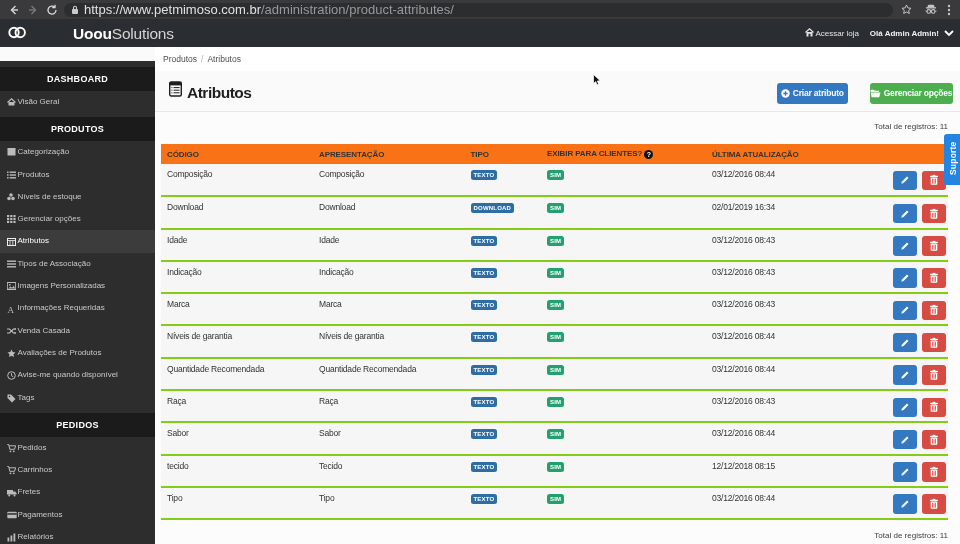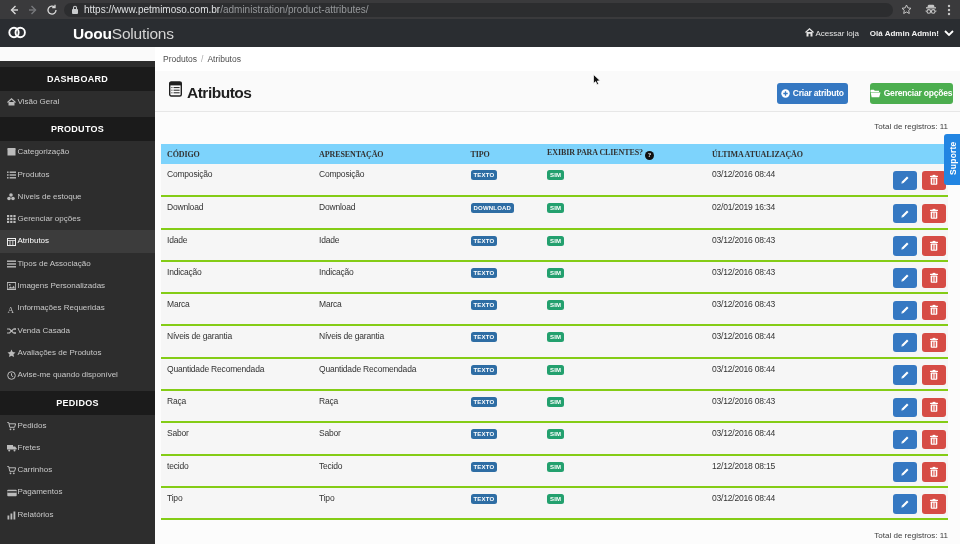--- a/index.html
+++ b/index.html
@@ -3,21 +3,21 @@
 <meta charset="utf-8">
 <style>
 * { margin:0; padding:0; box-sizing:border-box; }
 html,body { width:960px; height:544px; overflow:hidden; font-family:"Liberation Sans", sans-serif; }
 body { position:relative; background:#fafafa; }
 
 
 #chrome { position:absolute; left:0; top:0; width:960px; height:19px; background:#3a3a3c; }
 #chrome svg { position:absolute; }
 #omni { position:absolute; left:64px; top:2.5px; width:829px; height:14px; background:#2c2d2f; border-radius:7px; }
-#url { position:absolute; left:84px; top:0; width:760px; height:30px; line-height:20px; font-size:10px; color:#dfe1e3; white-space:nowrap; }
+#url { position:absolute; left:84px; top:0; width:760px; height:30px; line-height:20px; font-size:13px; color:#dfe1e3; white-space:nowrap; }
 #url .path { color:#96989b; }
 
 
 #hdr { position:absolute; left:0; top:19px; width:960px; height:28px; background:#2a2d31; }
 #logo { position:absolute; left:8px; top:6px; }
 #logotxt { position:absolute; left:29px; top:0; height:28px; line-height:29px; font-size:15.5px; font-weight:bold; color:#fff; letter-spacing:-0.2px;margin-left:44px; }
 #logotxt span { font-weight:300; color:#d4d4d4; }
 .hright { position:absolute; top:0; height:28px; line-height:29px; font-size:8.5px; color:#e4e4e4; }
 #acessar { right:101px; font-size:8px; }
 #ola { right:21px; font-weight:bold; color:#f2f2f2; font-size:8px; }
@@ -41,21 +41,21 @@
 #btnblue { left:622px; width:70.5px; background:#3578c2; }
 #btngreen { left:714.5px; width:83px; background:#4cae4f; }
 .btn svg { vertical-align:-2px; margin-right:3px; }
 
 #contentbg { position:absolute; left:155px; top:112px; width:805px; height:432px; background:#fcfcfc; }
 #totaltop { position:absolute; left:155px; top:122px; width:793px; text-align:right; font-size:8px; color:#3c3c3c; }
 #tblwrap { position:absolute; left:161px; top:144px; width:787px; }
 table { border-collapse:collapse; table-layout:fixed; width:787px; }
 col.c1{width:152px} col.c2{width:151.5px} col.c3{width:76.5px} col.c4{width:165px} col.c5{width:180px} col.c6{width:62px}
 thead tr { height:20px; }
-th { background:#7dd3fc; font-size:8px; color:#333; text-align:left; padding-left:6px; font-weight:bold; letter-spacing:-0.1px; white-space:nowrap;font-family:Liberation Serif, serif; }
+th { background:#f97316; font-size:8px; color:#333; text-align:left; padding-left:6px; font-weight:bold; letter-spacing:-0.1px; white-space:nowrap; }
 tbody tr { height:32.3px; background:#f6f6f6; border-bottom:2px solid #84cc16; }
 td { vertical-align:top; padding:5px 0 0 6px; font-size:8.5px; letter-spacing:-0.2px; color:#333; white-space:nowrap; }
 .badge { display:inline-block; margin-top:1px; height:10px; line-height:10.5px; padding:0 3px; border-radius:2.5px; background:#2e6da4; color:#fff; font-size:6px; font-weight:bold; letter-spacing:.2px; }
 .badge.g { background:#23a06e; }
 td.act { padding:0; text-align:right; }
 .ab { display:inline-block; width:24px; height:19.5px; border-radius:3px; margin-top:6.5px; position:relative; }
 .ab svg { position:absolute; left:50%; top:50%; transform:translate(-50%,-50%); }
 .ab.e { background:#3578c2; margin-right:4.5px; }
 .ab.d { background:#d64c45; margin-right:2.5px; }
 #totalbot { position:absolute; left:155px; top:531px; width:793px; text-align:right; font-size:8px; color:#3c3c3c; }
@@ -183,38 +183,42 @@
         <path d="M0 2 H2.5 L6.5 6 H9 M0 6 H2.5 L6.5 2 H9" stroke="#bbb" stroke-width="1.1" fill="none"></path>
         <path d="M7.5 0.8 L9.2 2 L7.5 3.2 Z M7.5 4.8 L9.2 6 L7.5 7.2 Z" fill="#bbb"></path>
       </svg>Venda Casada</div>
   <div class="sitem"><svg width="9" height="9" viewBox="0 0 9 9">
         <path d="M4.5 0.5 L5.7 3 L8.5 3.4 L6.5 5.3 L7 8 L4.5 6.7 L2 8 L2.5 5.3 L0.5 3.4 L3.3 3 Z" fill="#bbb"></path>
       </svg>Avaliações de Produtos</div>
   <div class="sitem"><svg width="9" height="9" viewBox="0 0 9 9">
         <circle cx="4.5" cy="4.5" r="3.8" fill="none" stroke="#bbb" stroke-width="1"></circle>
         <path d="M4.5 2.3 V4.7 L6.2 5.8" stroke="#bbb" stroke-width="1" fill="none"></path>
       </svg>Avise-me quando disponível</div>
+  <div class="sitem"><svg width="9" height="9" viewBox="0 0 9 9">
+        <path d="M0.5 0.5 H4 L8.5 5 L5 8.5 L0.5 4 Z" fill="#bbb"></path>
+        <circle cx="2.5" cy="2.5" r="0.8" fill="#2d2d2d"></circle>
+      </svg>Tags</div>
   <div class="gap2"></div>
   <div class="sband">PEDIDOS</div>
   <div class="sitem"><svg width="9" height="9" viewBox="0 0 9 9">
         <path d="M0.3 0.5 H1.7 L2.8 5.3 H7.5 L8.7 1.8 H2" stroke="#bbb" stroke-width="1" fill="none"></path>
         <circle cx="3.5" cy="7.3" r="0.9" fill="#bbb"></circle>
         <circle cx="6.8" cy="7.3" r="0.9" fill="#bbb"></circle>
       </svg>Pedidos</div>
+  <div class="sitem"><svg width="9" height="9" viewBox="0 0 9 9">
+        <path d="M0.3 0.5 H1.7 L2.8 5.3 H7.5 L8.7 1.8 H2" stroke="#bbb" stroke-width="1" fill="none"></path>
+        <circle cx="3.5" cy="7.3" r="0.9" fill="#bbb"></circle>
+        <circle cx="6.8" cy="7.3" r="0.9" fill="#bbb"></circle>
+      </svg>Carrinhos</div>
   <div class="sitem"><svg width="10" height="8" viewBox="0 0 10 8">
         <rect x="0" y="1" width="6" height="4.5" fill="#bbb"></rect>
         <path d="M6 2.5 H8.2 L9.5 4.2 V5.5 H6 Z" fill="#bbb"></path>
         <circle cx="2.2" cy="6.5" r="1" fill="#bbb"></circle>
         <circle cx="7.5" cy="6.5" r="1" fill="#bbb"></circle>
       </svg>Fretes</div>
-  <div class="sitem"><svg width="9" height="9" viewBox="0 0 9 9">
-        <path d="M0.3 0.5 H1.7 L2.8 5.3 H7.5 L8.7 1.8 H2" stroke="#bbb" stroke-width="1" fill="none"></path>
-        <circle cx="3.5" cy="7.3" r="0.9" fill="#bbb"></circle>
-        <circle cx="6.8" cy="7.3" r="0.9" fill="#bbb"></circle>
-      </svg>Carrinhos</div>
   <div class="sitem"><svg width="10" height="8" viewBox="0 0 10 8">
         <rect x="0.3" y="0.8" width="9.4" height="6.4" rx="0.8" fill="#bbb"></rect>
         <rect x="0.3" y="2.2" width="9.4" height="1.5" fill="#2d2d2d"></rect>
       </svg>Pagamentos</div>
   <div class="sitem"><svg width="9" height="9" viewBox="0 0 9 9">
         <rect x="0.5" y="4.5" width="1.8" height="4" fill="#bbb"></rect>
         <rect x="3.5" y="2.5" width="1.8" height="6" fill="#bbb"></rect>
         <rect x="6.5" y="0.5" width="1.8" height="8" fill="#bbb"></rect>
       </svg>Relatórios</div>
 </div>

